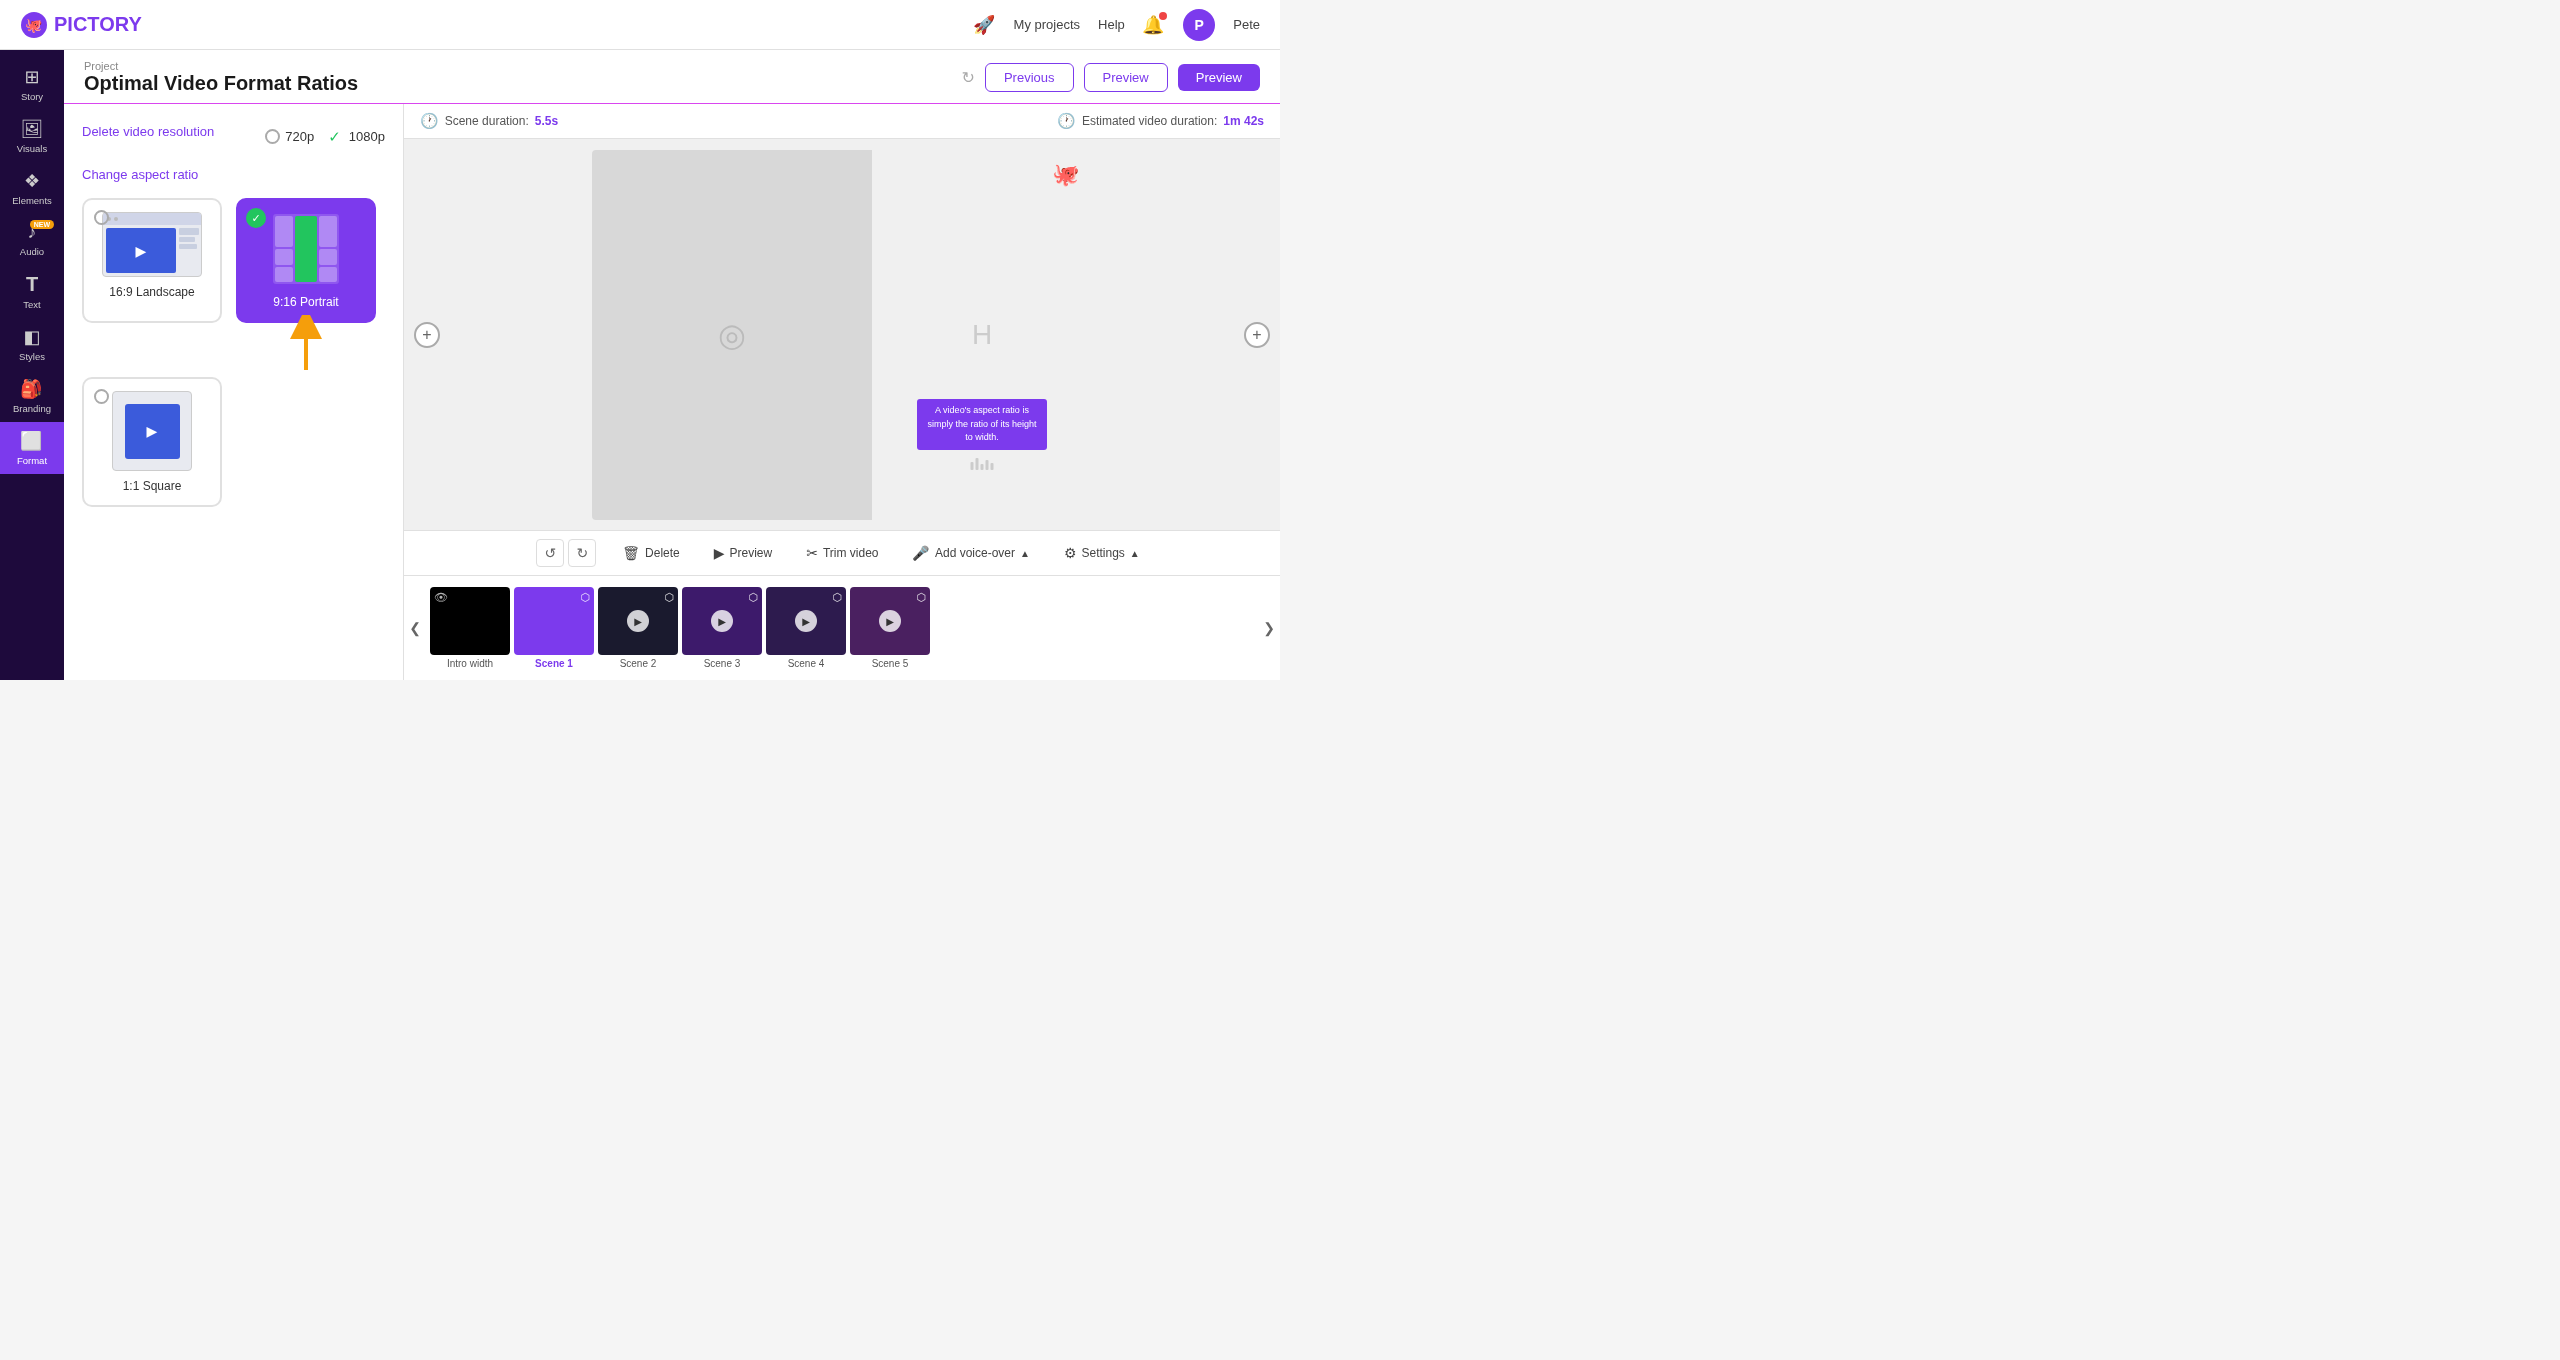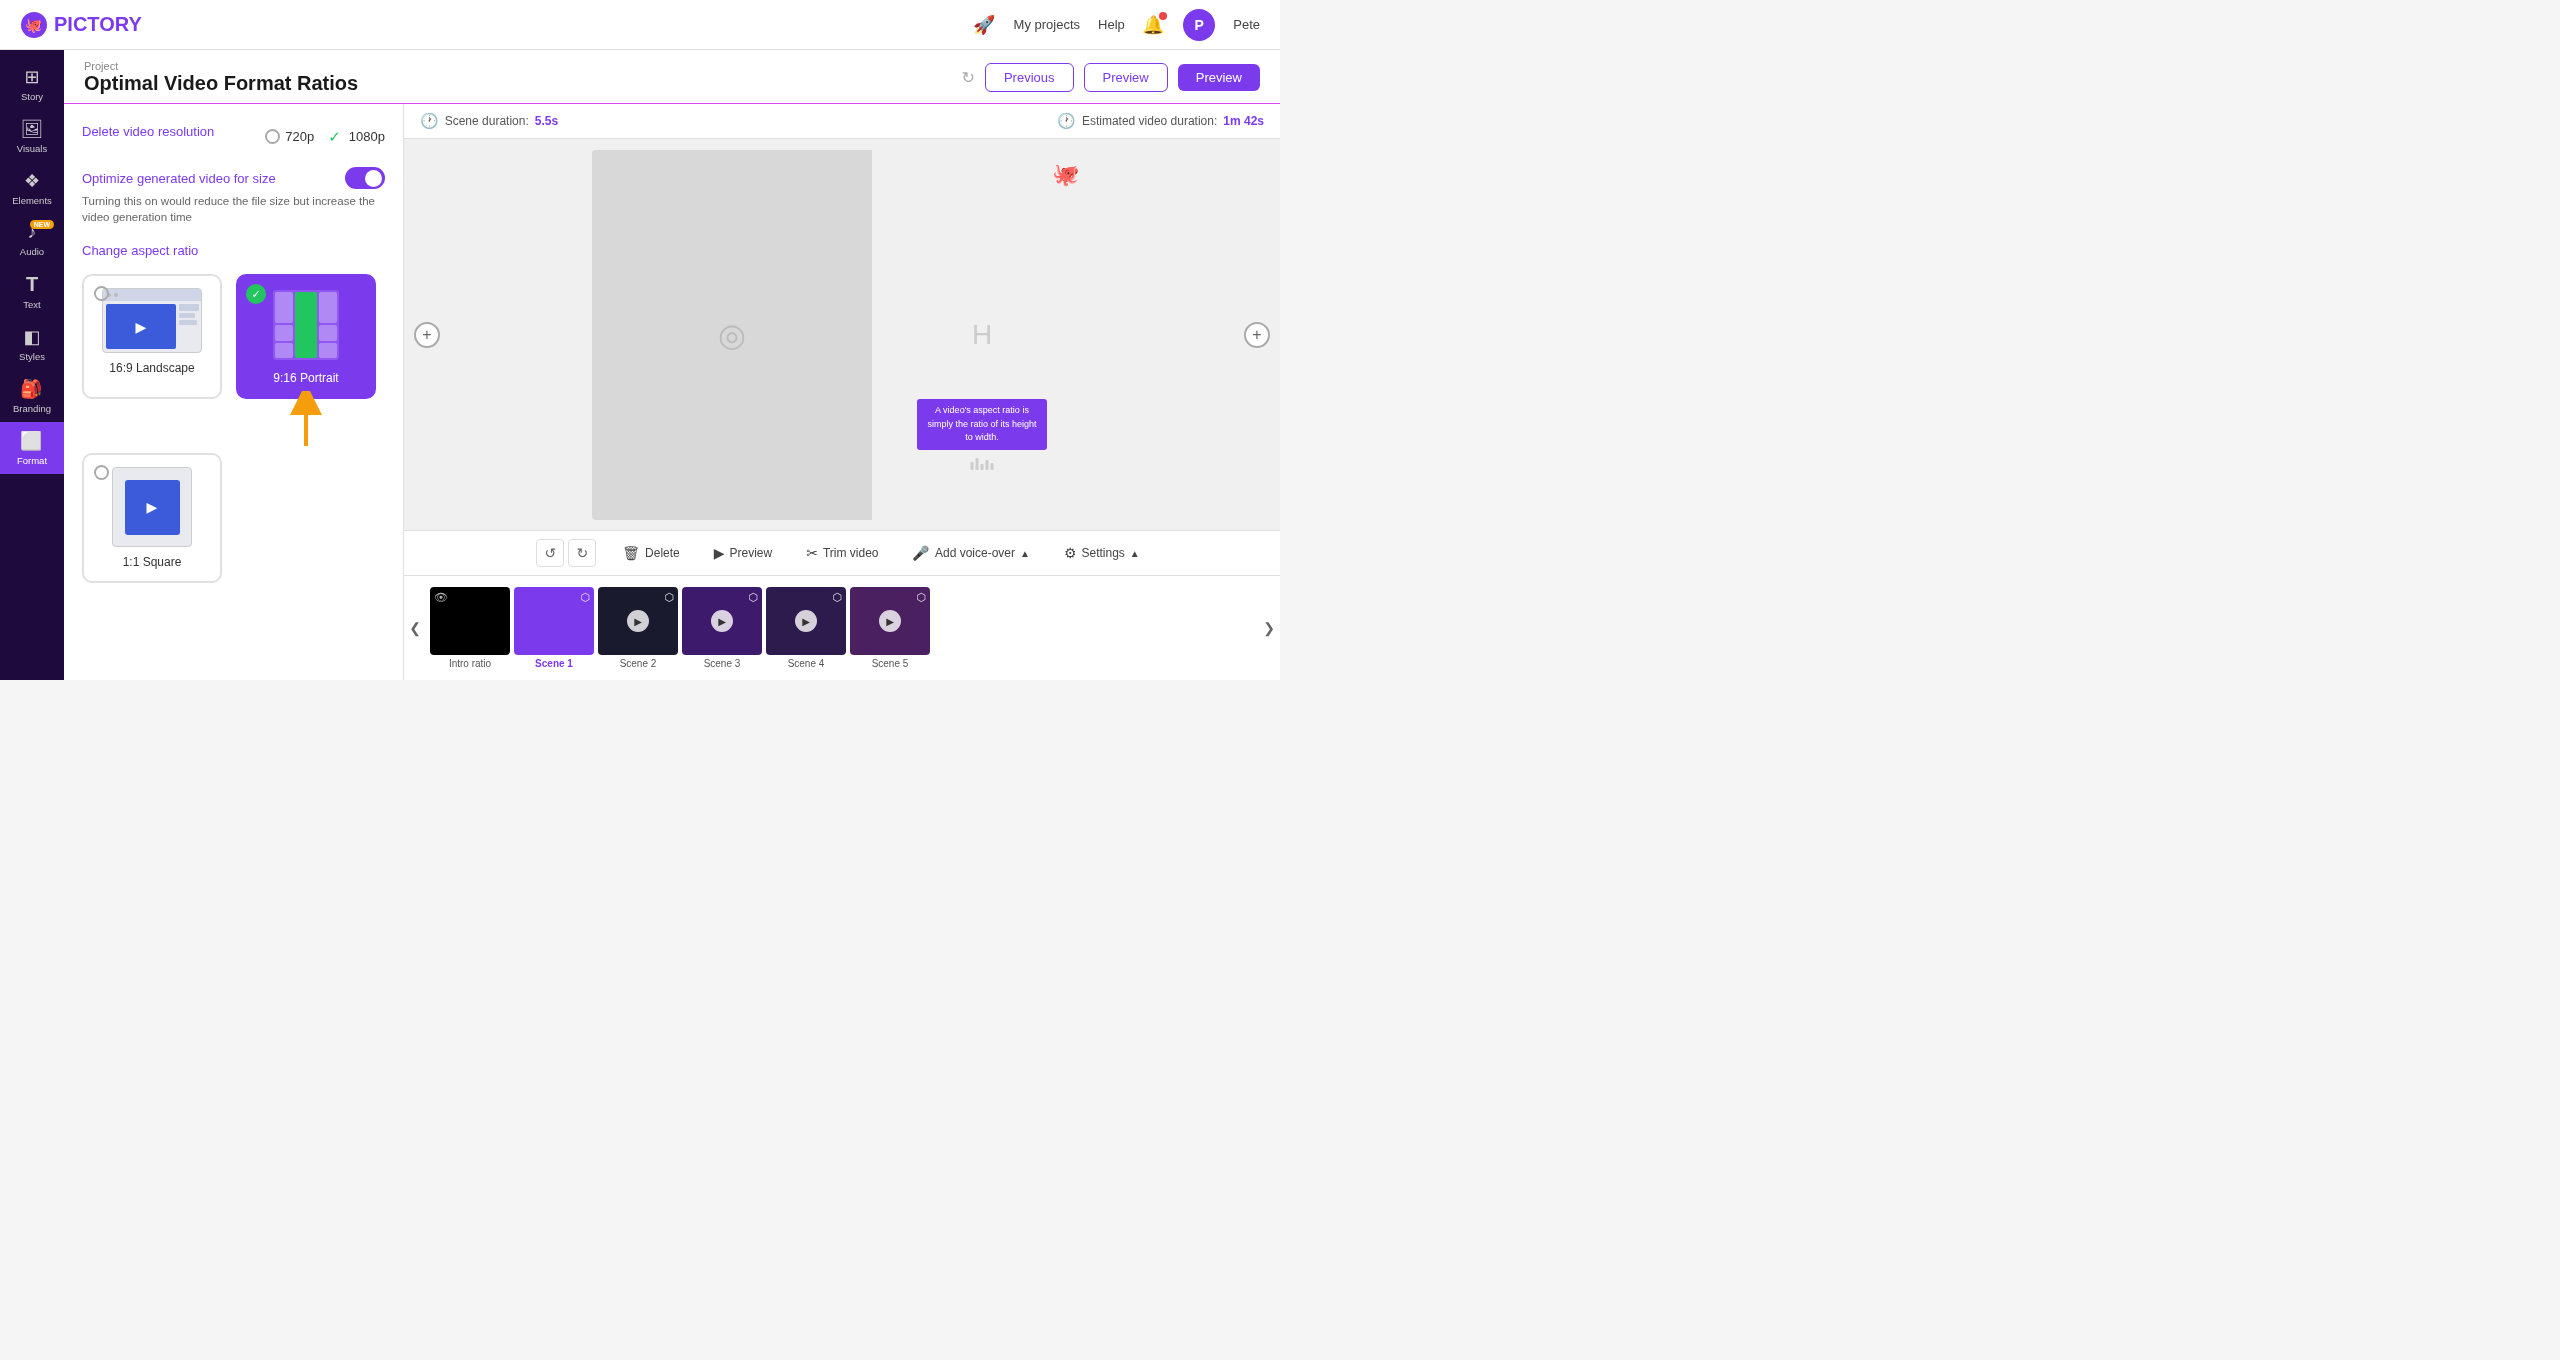--- a/index.html
+++ b/index.html
@@ -342,29 +342,20 @@
               <span class="radio-unchecked"></span>
               <span>720p</span>
             </label>
             <label class="radio-option">
               <span class="check-green">✓</span>
               <span>1080p</span>
             </label>
           </div>
         </div>
 
-        <div class="optimize-section">
-          <div class="optimize-header">
-            <span class="optimize-label">Optimize generated video for size</span>
-            <div class="toggle-track">
-              <div class="toggle-knob"></div>
-            </div>
-          </div>
-          <div class="optimize-desc">Turning this on would reduce the file size but increase the video generation time</div>
-        </div>
 
         <span class="change-aspect">Change aspect ratio</span>
 
         <div class="aspect-grid">
 
           <div class="aspect-card">
             <span class="card-radio"></span>
             <div class="landscape-thumb">
               <div class="landscape-top">
                 <div class="landscape-dot"></div>
@@ -503,21 +494,21 @@
         </div>
 
         <div class="timeline">
           <div class="timeline-nav-btn">❮</div>
           <div class="timeline-scenes">
 
             <div class="scene-thumb">
               <div class="scene-thumb-img intro-scene-thumb">
                 <span class="eye-off-icon">👁</span>
               </div>
-              <span class="scene-label">Intro ratio</span>
+              <span class="scene-label">Intro width</span>
             </div>
 
             <div class="scene-thumb">
               <div class="scene-thumb-img scene1-thumb active">
                 <span class="scene-overlay-icon">⬡</span>
               </div>
               <span class="scene-label active">Scene 1</span>
             </div>
 
             <div class="scene-thumb">

